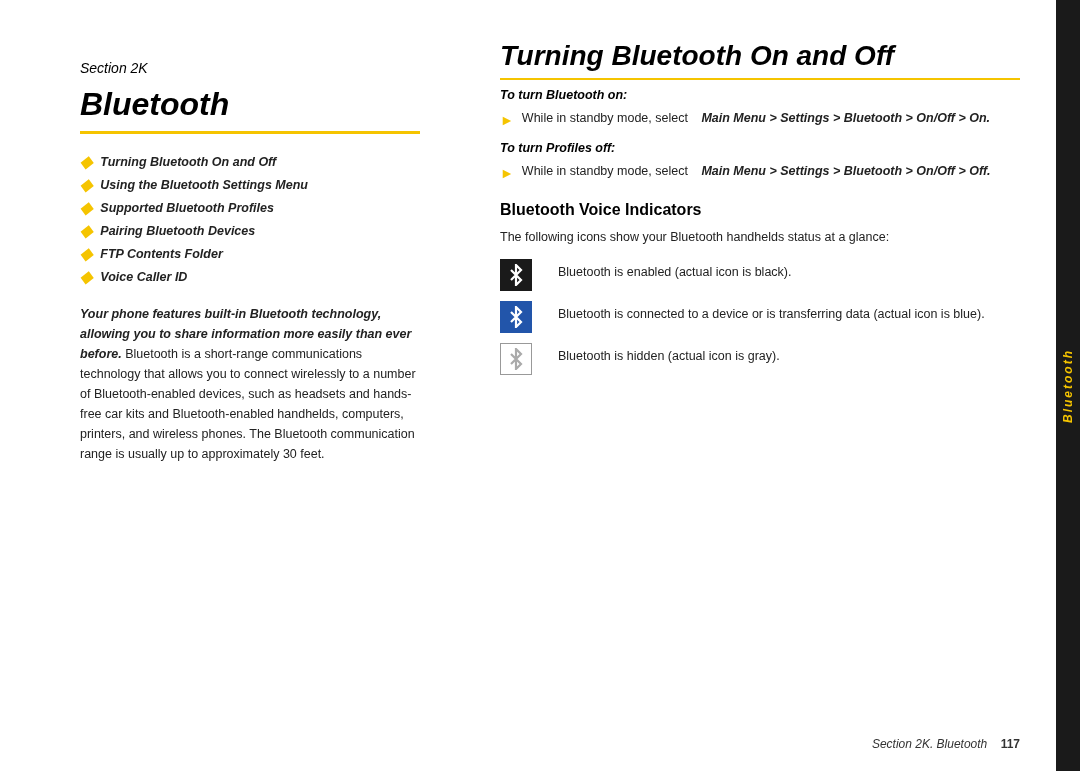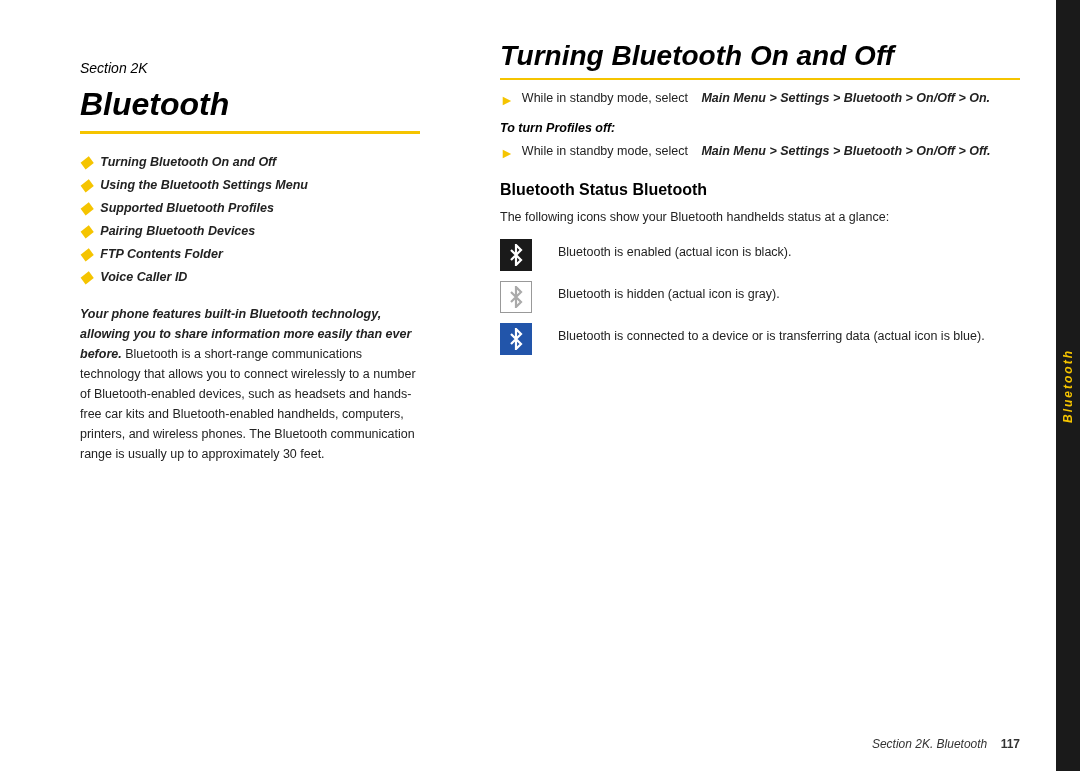--- a/index.html
+++ b/index.html
@@ -281,67 +281,68 @@
     <p class="intro-text">
       <span class="bold-italic">Your phone features built-in Bluetooth technology, allowing you to share information more easily than ever before.</span><span> Bluetooth is a short-range communications technology that allows you to connect wirelessly to a number of Bluetooth-enabled devices, such as headsets and hands-free car kits and Bluetooth-enabled handhelds, computers, printers, and wireless phones. The Bluetooth communication range is usually up to approximately 30 feet.</span>
     </p>
   </div>
 
   <div class="right-col">
 
     <h1 class="page-heading">Turning Bluetooth On and Off</h1>
 
 
+    <p class="subheading-italic">To turn Bluetooth on:</p>
 
     <div class="instruction-item">
       <span class="arrow-bullet">►</span>
       <span class="text">
         While in standby mode, select <em>Main Menu &gt; Settings &gt; Bluetooth &gt; On/Off &gt; On.</em>
       </span>
     </div>
 
     <p class="subheading-italic">To turn Profiles off:</p>
 
     <div class="instruction-item">
       <span class="arrow-bullet">►</span>
       <span class="text">
         While in standby mode, select <em>Main Menu &gt; Settings &gt; Bluetooth &gt; On/Off &gt; Off.</em>
       </span>
     </div>
 
-    <div class="section-title">Bluetooth Status Bluetooth</div>
+    <div class="section-title">Bluetooth Voice Indicators</div>
 
     <p class="section-desc">The following icons show your Bluetooth handhelds status at a glance:</p>
 
     <ul class="bluetooth-status-list">
       <li class="status-item">
         <div class="bt-icon black-bg">
 
           <svg width="18" height="22" viewBox="0 0 18 22" fill="white">
             <polyline points="4,6 14,16 9,21 9,1 14,6 4,16" fill="none" stroke="white" stroke-width="2.2"></polyline>
           </svg>
         </div>
         <span class="status-text">Bluetooth is enabled (actual icon is black).</span>
+      </li>
+      <li class="status-item">
+        <div class="bt-icon blue-bg">
+          <svg width="18" height="22" viewBox="0 0 18 22" fill="white">
+            <polyline points="4,6 14,16 9,21 9,1 14,6 4,16" fill="none" stroke="white" stroke-width="2.2"></polyline>
+          </svg>
+        </div>
+        <span class="status-text">Bluetooth is connected to a device or is transferring data (actual icon is blue).</span>
       </li>
       <li class="status-item">
         <div class="bt-icon gray-icon">
           <svg width="18" height="22" viewBox="0 0 18 22" fill="none">
             <polyline points="4,6 14,16 9,21 9,1 14,6 4,16" fill="none" stroke="#aaa" stroke-width="2.2"></polyline>
           </svg>
         </div>
         <span class="status-text">Bluetooth is hidden (actual icon is gray).</span>
       </li>
-      <li class="status-item">
-        <div class="bt-icon blue-bg">
-          <svg width="18" height="22" viewBox="0 0 18 22" fill="white">
-            <polyline points="4,6 14,16 9,21 9,1 14,6 4,16" fill="none" stroke="white" stroke-width="2.2"></polyline>
-          </svg>
-        </div>
-        <span class="status-text">Bluetooth is connected to a device or is transferring data (actual icon is blue).</span>
-      </li>
     </ul>
 
     <div class="page-footer">
       <span>Section 2K. Bluetooth</span>
       <span class="page-num">117</span>
     </div>
 
     <div class="side-tab">
       <span class="side-tab-text">Bluetooth</span>
     </div>

